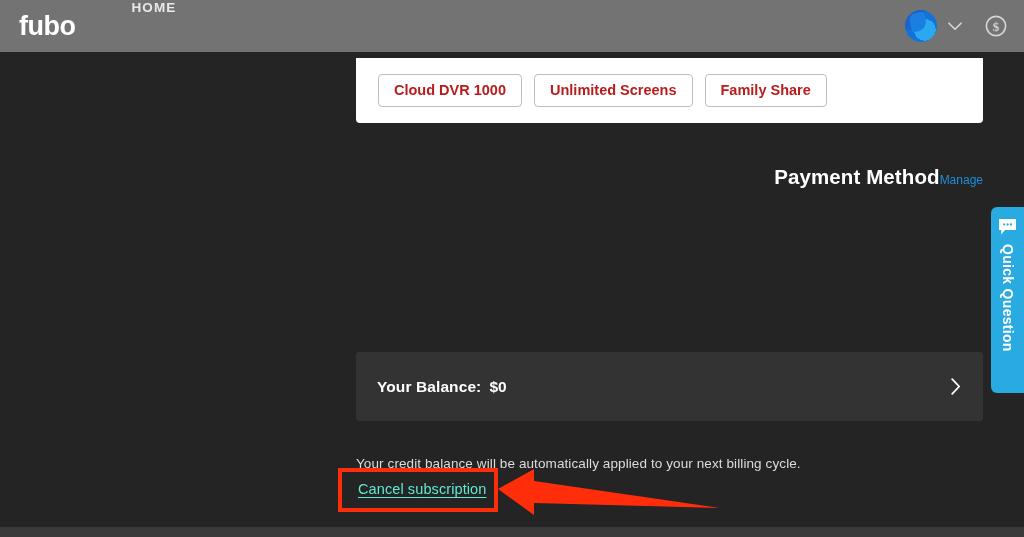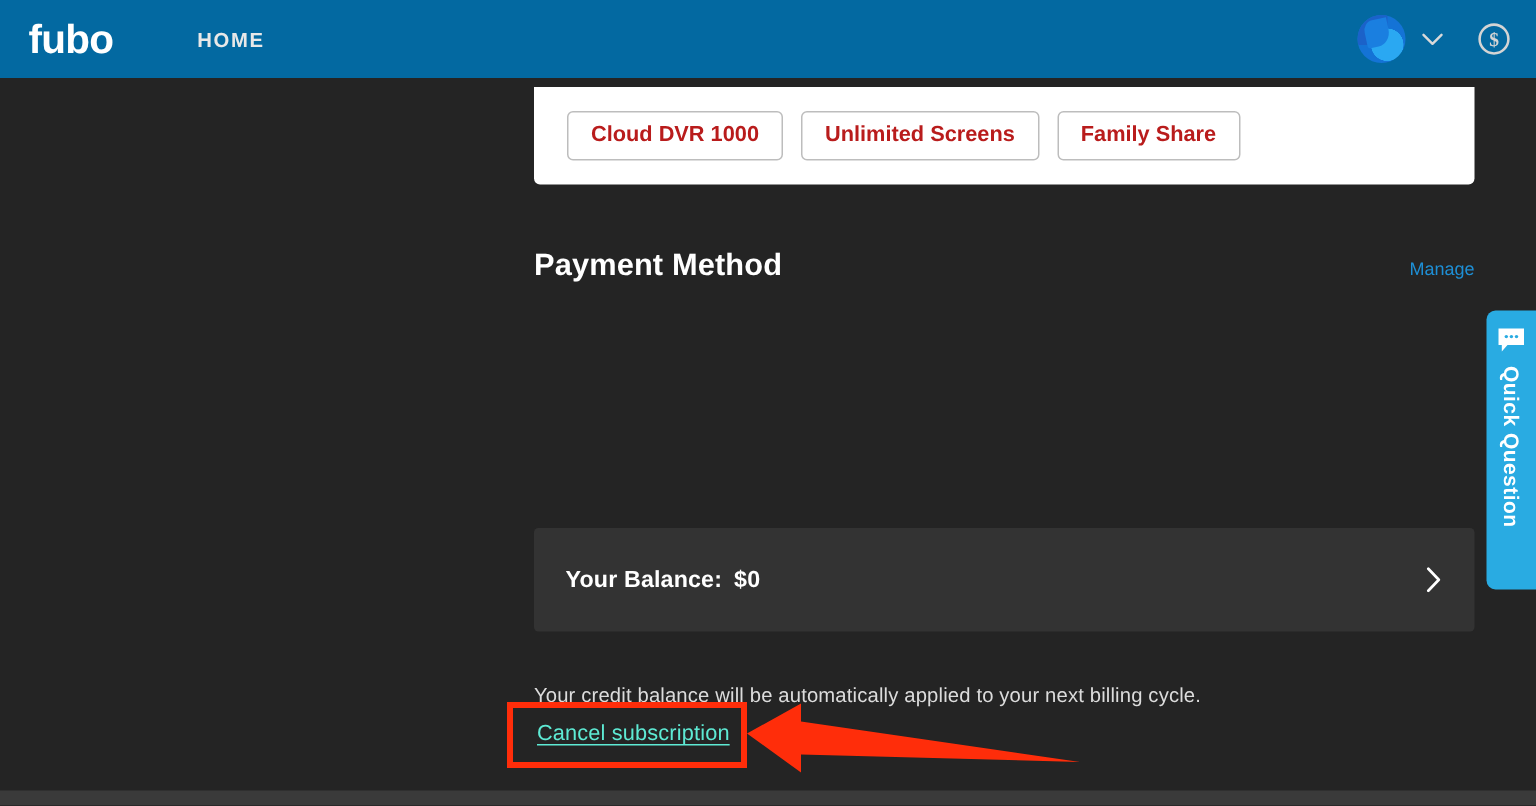--- a/index.html
+++ b/index.html
@@ -16,23 +16,22 @@
     color: #ffffff;
     position: relative;
   }
 
   
   .header {
     position: absolute;
     top: 0; left: 0;
     width: 1024px;
     height: 52px;
-    background: #0369a1;
-    display: flex;
-    align-items: center;
+    background: #737373;
+    display: flex;
   }
 
   .logo {
     margin-left: 19px;
     font-size: 27px;
     font-weight: 700;
     letter-spacing: -0.5px;
     color: #ffffff;
     line-height: 1;
     display: flex;
@@ -144,21 +143,21 @@
     white-space: nowrap;
   }
 
   
   .section-head {
     position: absolute;
     left: 356px;
     width: 627px;
     display: flex;
     align-items: baseline;
-    justify-content: space-between;
+    justify-content: flex-end;
   }
   .section-title {
     font-size: 20.5px;
     font-weight: 700;
     color: #ffffff;
     letter-spacing: 0.1px;
   }
   .section-link {
     font-size: 12px;
     color: #1e8fd5;

